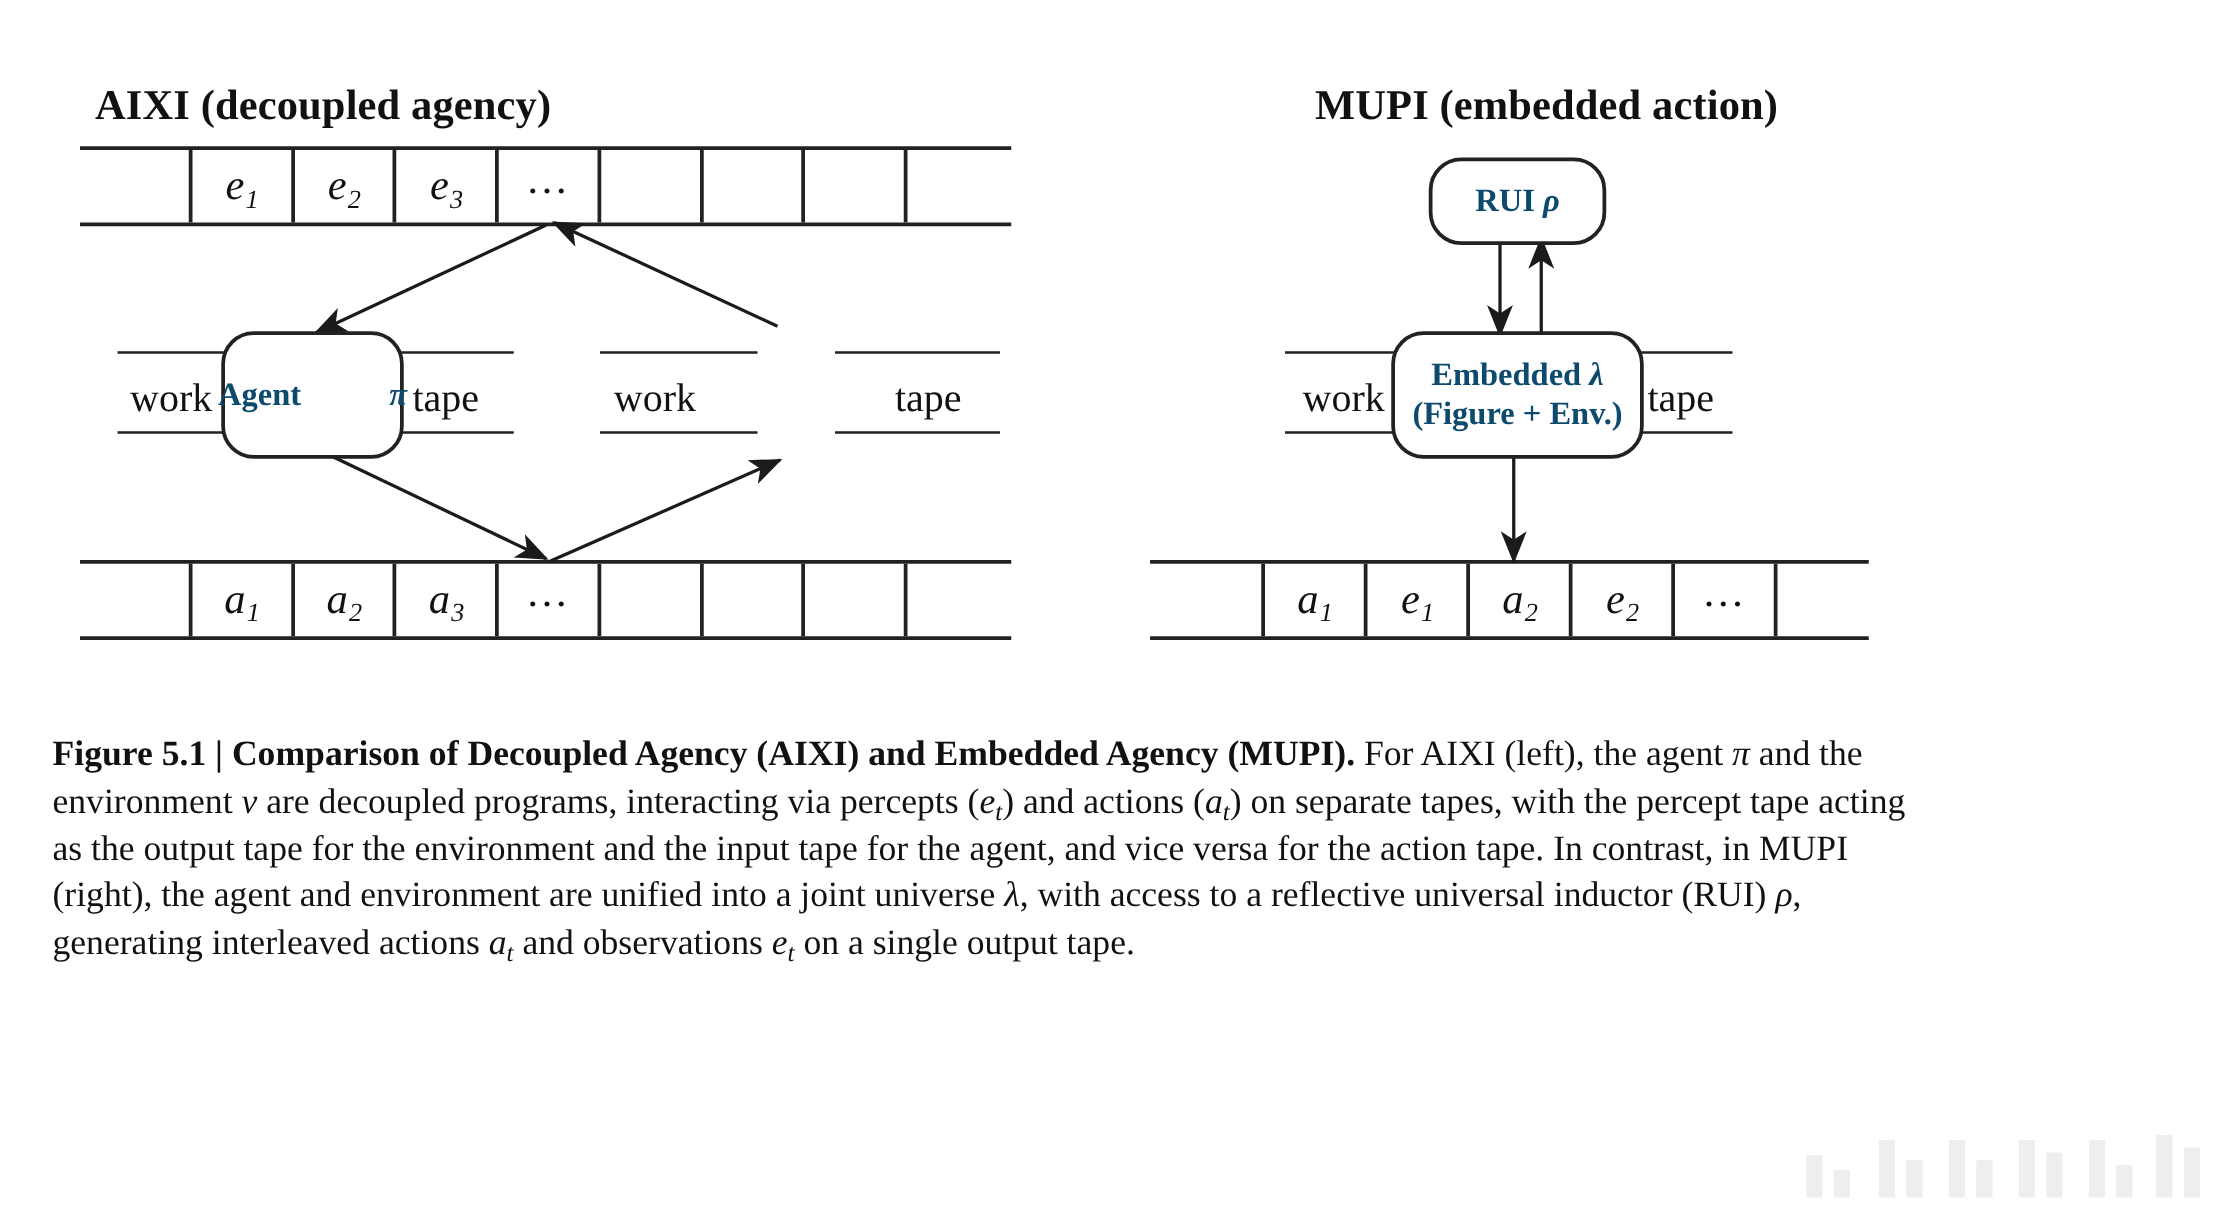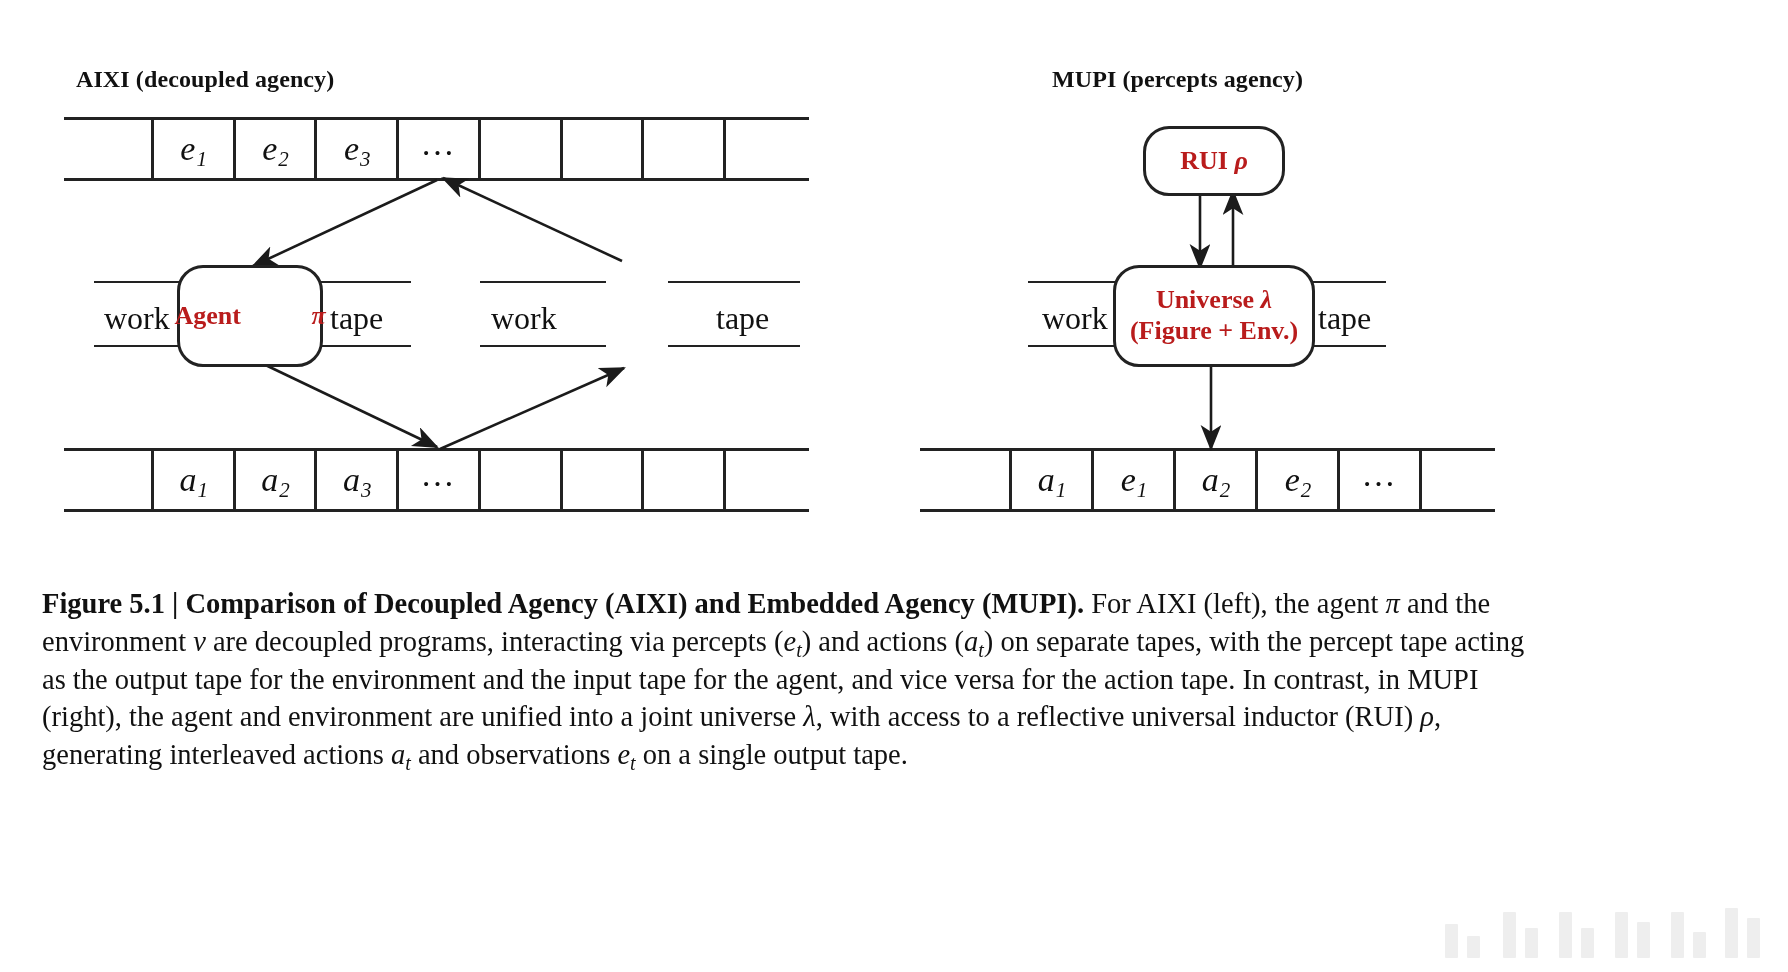--- a/index.html
+++ b/index.html
@@ -15,21 +15,21 @@
     position: relative;
     overflow: hidden;
   }
   #figure-root {
     position: absolute;
     inset: 0;
   }
   .panel-title {
     position: absolute;
     font-weight: bold;
-    font-size: 24px;
+    font-size: 34px;
     letter-spacing: 0.1px;
     color: #111;
     white-space: nowrap;
   }
   #title-aixi  { left: 76px;  top: 66px; }
   #title-mupi  { left: 1052px; top: 66px; }
 
   
   .tape {
     position: absolute;
@@ -94,21 +94,21 @@
     border: 3px solid #222;
     border-radius: 26px;
     background: #ffffff;
     display: flex;
     align-items: center;
     justify-content: center;
     text-align: center;
     font-weight: bold;
     font-size: 26px;
     line-height: 1.18;
-    color: #b91c1c;
+    color: #0c4a6e;
     z-index: 3;
   }
   .machine .greek { font-style: italic; font-weight: bold; }
 
   #box-agent    { left: 177px;  top: 265px; width: 140px; height: 96px; gap: 32px; }
   #box-env      { left: 565px;  top: 258px; width: 140px; height: 112px; }
   #box-universe { left: 1113px; top: 265px; width: 196px; height: 96px; }
   #box-rui      { left: 1143px; top: 126px; width: 136px; height: 64px; }
 
   
@@ -157,21 +157,21 @@
     width: 13px;
     border-radius: 1px;
   }
 </style>
 </head>
 <body>
 
 <div id="figure-root">
 
   <div class="panel-title" id="title-aixi">AIXI (decoupled agency)</div>
-  <div class="panel-title" id="title-mupi">MUPI (percepts agency)</div>
+  <div class="panel-title" id="title-mupi">MUPI (embedded action)</div>
 
   <div class="tape" id="tape-percept">
     <div class="cell lead" style="width:90px"></div>
     <div class="cell" style="width:82px">
         <span>e</span>
         <span class="sub">1</span>
       </div>
     <div class="cell" style="width:82px">
         <span>e</span>
         <span class="sub">2</span>
@@ -280,21 +280,21 @@
     <span>Agent</span>&nbsp;<span class="greek">π</span>
   </div>
 
 
   <div class="machine" id="box-rui">
     <span>RUI</span>&nbsp;<span class="greek">ρ</span>
   </div>
 
   <div class="machine" id="box-universe">
     <div>
-      <div><span>Universe</span>&nbsp;<span class="greek">λ</span></div>
+      <div><span>Embedded</span>&nbsp;<span class="greek">λ</span></div>
       <div>(Figure + Env.)</div>
     </div>
   </div>
 
   <div id="caption"><b><span>Figure 5.1</span> <span>|</span> <span>Comparison of Decoupled Agency (AIXI) and Embedded Agency (MUPI).</span></b><span> For AIXI (left), the agent </span><span class="mv">π</span><span> and the environment </span><span class="mv">ν</span><span> are decoupled programs, interacting via percepts (</span><span class="mv">e</span><span class="sub">t</span><span>) and actions (</span><span class="mv">a</span><span class="sub">t</span><span>) on separate tapes, with the percept tape acting as the output tape for the environment and the input tape for the agent, and vice versa for the action tape. In contrast, in MUPI (right), the agent and environment are unified into a joint universe </span><span class="mv">λ</span><span>, with access to a reflective universal inductor (RUI) </span><span class="mv">ρ</span><span>, generating interleaved actions </span><span class="mv">a</span><span class="sub">t</span><span> and observations </span><span class="mv">e</span><span class="sub">t</span><span> on a single output tape.</span></div>
 
   <div id="watermark">
     <span class="bar" style="height:34px"></span>
     <span class="bar" style="height:22px"></span>
     <span class="bar" style="height:46px;margin-left:14px"></span>

